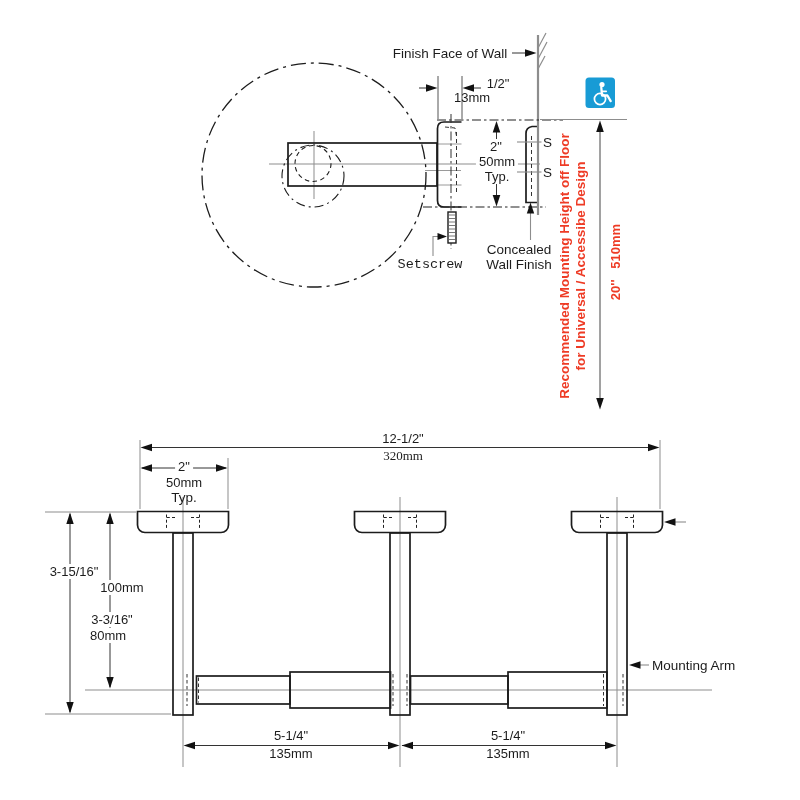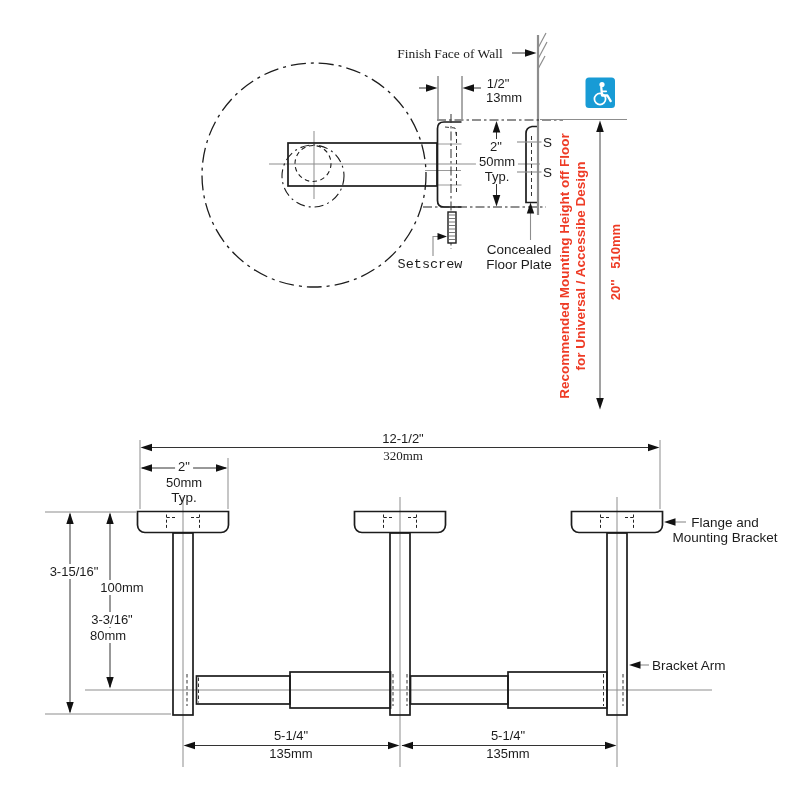--- a/index.html
+++ b/index.html
@@ -182,51 +182,47 @@
       <polygon points="616.5,745.5 605,741.8 605,749.2" fill="#111"></polygon>
     </g>
 
     <line x1="668" y1="522" x2="686" y2="522" stroke="#8d8d8d" stroke-width="1.1"></line>
     <polygon points="664,522 675.5,518.3 675.5,525.7" fill="#111"></polygon>
     <line x1="633" y1="665" x2="649" y2="665" stroke="#8d8d8d" stroke-width="1.1"></line>
     <polygon points="629,665 640.5,661.3 640.5,668.7" fill="#111"></polygon>
   </g>
 </svg>
 
-<div class="label big rt" style="left:450px;top:53px;font-family:Liberation Serif, serif;">Finish Face of Wall</div>
+<div class="label big rt" style="left:450px;top:53px;">Finish Face of Wall</div>
 <div class="label ctr" style="left:498px;top:76px;">1/2"</div>
-<div class="label ctr" style="left:504px;top:90px;">13mm</div>
+<div class="label ctr" style="left:472px;top:90px;">13mm</div>
 <div class="label ctr mask" style="left:496px;top:139px;">2"</div>
 <div class="label ctr mask" style="left:497px;top:154px;">50mm</div>
 <div class="label ctr mask" style="left:497px;top:169px;">Typ.</div>
 <div class="label big" style="left:543px;top:135px;">S</div>
 <div class="label big" style="left:543px;top:165px;">S</div>
 <div class="label big ctr" style="left:430px;top:257px;font-family:Liberation Mono, monospace;">Setscrew</div>
 <div class="label big ctr" style="left:519px;top:242px;">
   <span style="display:block;">Concealed</span>
-  <span style="display:block;">Floor Plate</span>
+  <span style="display:block;">Wall Finish</span>
 </div>
 <div class="label big red rot" style="left:573px;top:266px;width:300px;line-height:16px;">
   <span style="display:block;">Recommended Mounting Height off Floor</span>
   <span style="display:block;">for Universal / Accessibe Design</span>
 </div>
 <div class="label red rot pre" style="left:615px;top:262px;">20''   510mm</div>
 
 <div class="label ctr" style="left:403px;top:431px;">12-1/2"</div>
 <div class="label ctr" style="left:403px;top:448px;font-family:Liberation Serif, serif;">320mm</div>
 <div class="label ctr mask" style="left:184px;top:459px;">2"</div>
 <div class="label ctr" style="left:184px;top:475px;">50mm</div>
 <div class="label big ctr" style="left:184px;top:490px;">Typ.</div>
 <div class="label ctr mask" style="left:74px;top:564px;">3-15/16"</div>
 <div class="label ctr mask" style="left:74px;top:580px;margin-left:48px;">100mm</div>
 <div class="label ctr mask" style="left:112px;top:612px;">3-3/16"</div>
 <div class="label ctr mask" style="left:108px;top:628px;">80mm</div>
 <div class="label ctr mask" style="left:291px;top:728px;">5-1/4"</div>
 <div class="label ctr" style="left:291px;top:746px;">135mm</div>
 <div class="label ctr mask" style="left:508px;top:728px;">5-1/4"</div>
 <div class="label ctr" style="left:508px;top:746px;">135mm</div>
-<div class="label big ctr" style="left:725px;top:515px;">
-  <span style="display:block;">Flange and</span>
-  <span style="display:block;">Mounting Bracket</span>
+<div class="label big" style="left:652px;top:658px;">Mounting Arm</div>
+
 </div>
-<div class="label big" style="left:652px;top:658px;">Bracket Arm</div>
-
-</div>
 
 </body></html>

